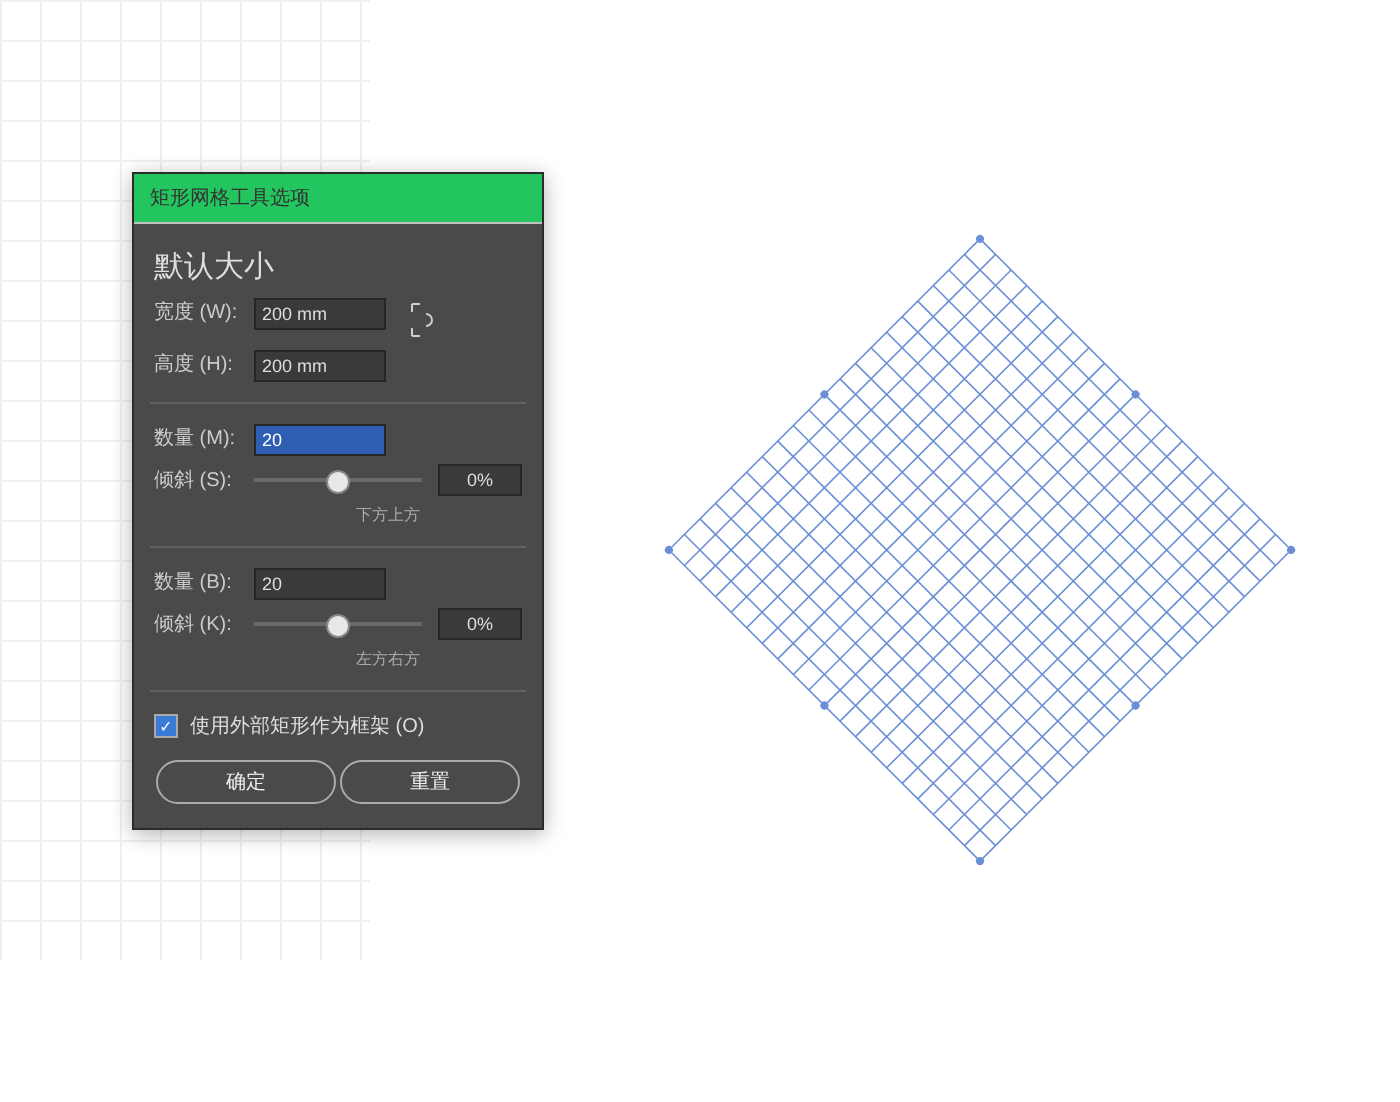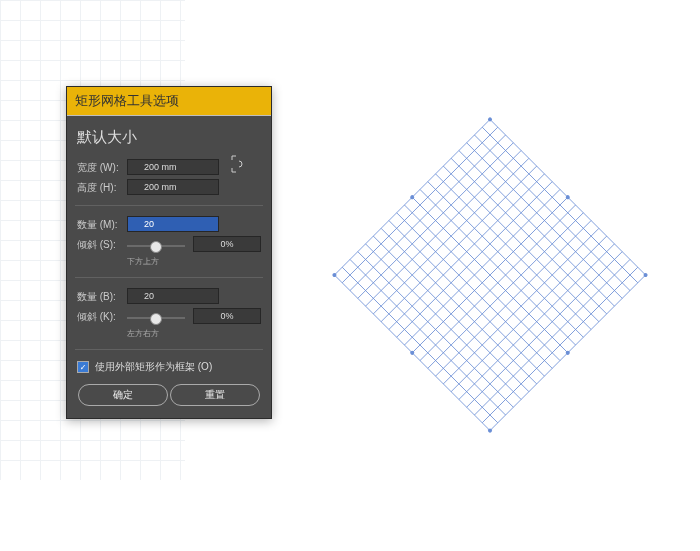--- a/index.html
+++ b/index.html
@@ -3,36 +3,36 @@
 <meta charset="utf-8">
 <style>
   html,body{margin:0;padding:0;width:700px;height:551px;font-family:"Microsoft YaHei",Arial,sans-serif;background:#fff}
   .stage{position:relative;width:700px;height:551px;overflow:hidden}
   
   .bg-grid{position:absolute;left:0;top:0;width:185px;height:480px;
     background-image:linear-gradient(#eef1f4 1px,transparent 1px),linear-gradient(90deg,#eef1f4 1px,transparent 1px);
     background-size:20px 20px}
   
   .dialog{position:absolute;left:66px;top:86px;width:204px;background:#4a4a4a;border:1px solid #2b2b2b;box-shadow:0 2px 10px rgba(0,0,0,.3);font-size:10px;color:#ddd}
-  .titlebar{background:#eab308;color:#333;font-size:13px;padding:5px 8px;border-bottom:1px solid #bfbfbf}
+  .titlebar{background:#22c55e;color:#333;font-size:10px;padding:5px 8px;border-bottom:1px solid #bfbfbf}
   .body{padding:8px 10px 12px}
   .section-title{font-size:15px;color:#ddd;margin:4px 0 6px}
-  .row{display:flex;align-items:flex-end;margin:4px 0}
+  .row{display:flex;align-items:flex-start;margin:4px 0}
   .lbl{flex:0 0 50px;font-size:10px;color:#ccc}
-  .field{width:58px;height:14px;background:#3a3a3a;border:1px solid #262626;color:#ddd;font-size:9px;padding:0 16px;line-height:14px}
+  .field{width:58px;height:14px;background:#3a3a3a;border:1px solid #262626;color:#ddd;font-size:9px;padding:0 3px;line-height:14px}
   .field.sel{background:#2f5fb3;color:#fff}
   .link-icon{margin-left:10px;width:16px;height:22px;color:#ccc}
   .divider{height:1px;background:#616161;margin:10px -2px}
   
-  .slider-row{display:flex;align-items:flex-end;margin:4px 0}
+  .slider-row{display:flex;align-items:center;margin:4px 0}
   .slider{position:relative;flex:1;height:12px}
   .track{position:absolute;left:0;right:0;top:5px;height:2px;background:#6a6a6a}
   .thumb{position:absolute;top:1px;width:10px;height:10px;border-radius:50%;background:#e8e8e8;border:1px solid #888;transform:translateX(-50%)}
   .pct{width:34px;text-align:center;font-size:9px;line-height:14px;margin-left:8px}
-  .ends{display:flex;justify-content:flex-start;font-size:8px;color:#aaa;margin:0 0 2px 50px}
+  .ends{display:flex;justify-content:center;font-size:8px;color:#aaa;margin:0 0 2px 50px}
   
   .chk-row{display:flex;align-items:center;margin:6px 0;font-size:10px;color:#ddd}
   .chk{width:10px;height:10px;border:1px solid #aaa;margin-right:6px;display:inline-flex;align-items:center;justify-content:center;font-size:8px;color:#fff}
   .chk.checked{background:#3a7bd5}
   
   .btn-row{display:flex;justify-content:center;gap:2px;margin-top:10px}
   .btn{min-width:60px;text-align:center;padding:3px 14px;border:1px solid #aaa;border-radius:11px;font-size:10px;color:#eee;background:#4a4a4a}
   
   .preview{position:absolute;left:320px;top:105px;width:340px;height:340px;pointer-events:none}
 </style>

